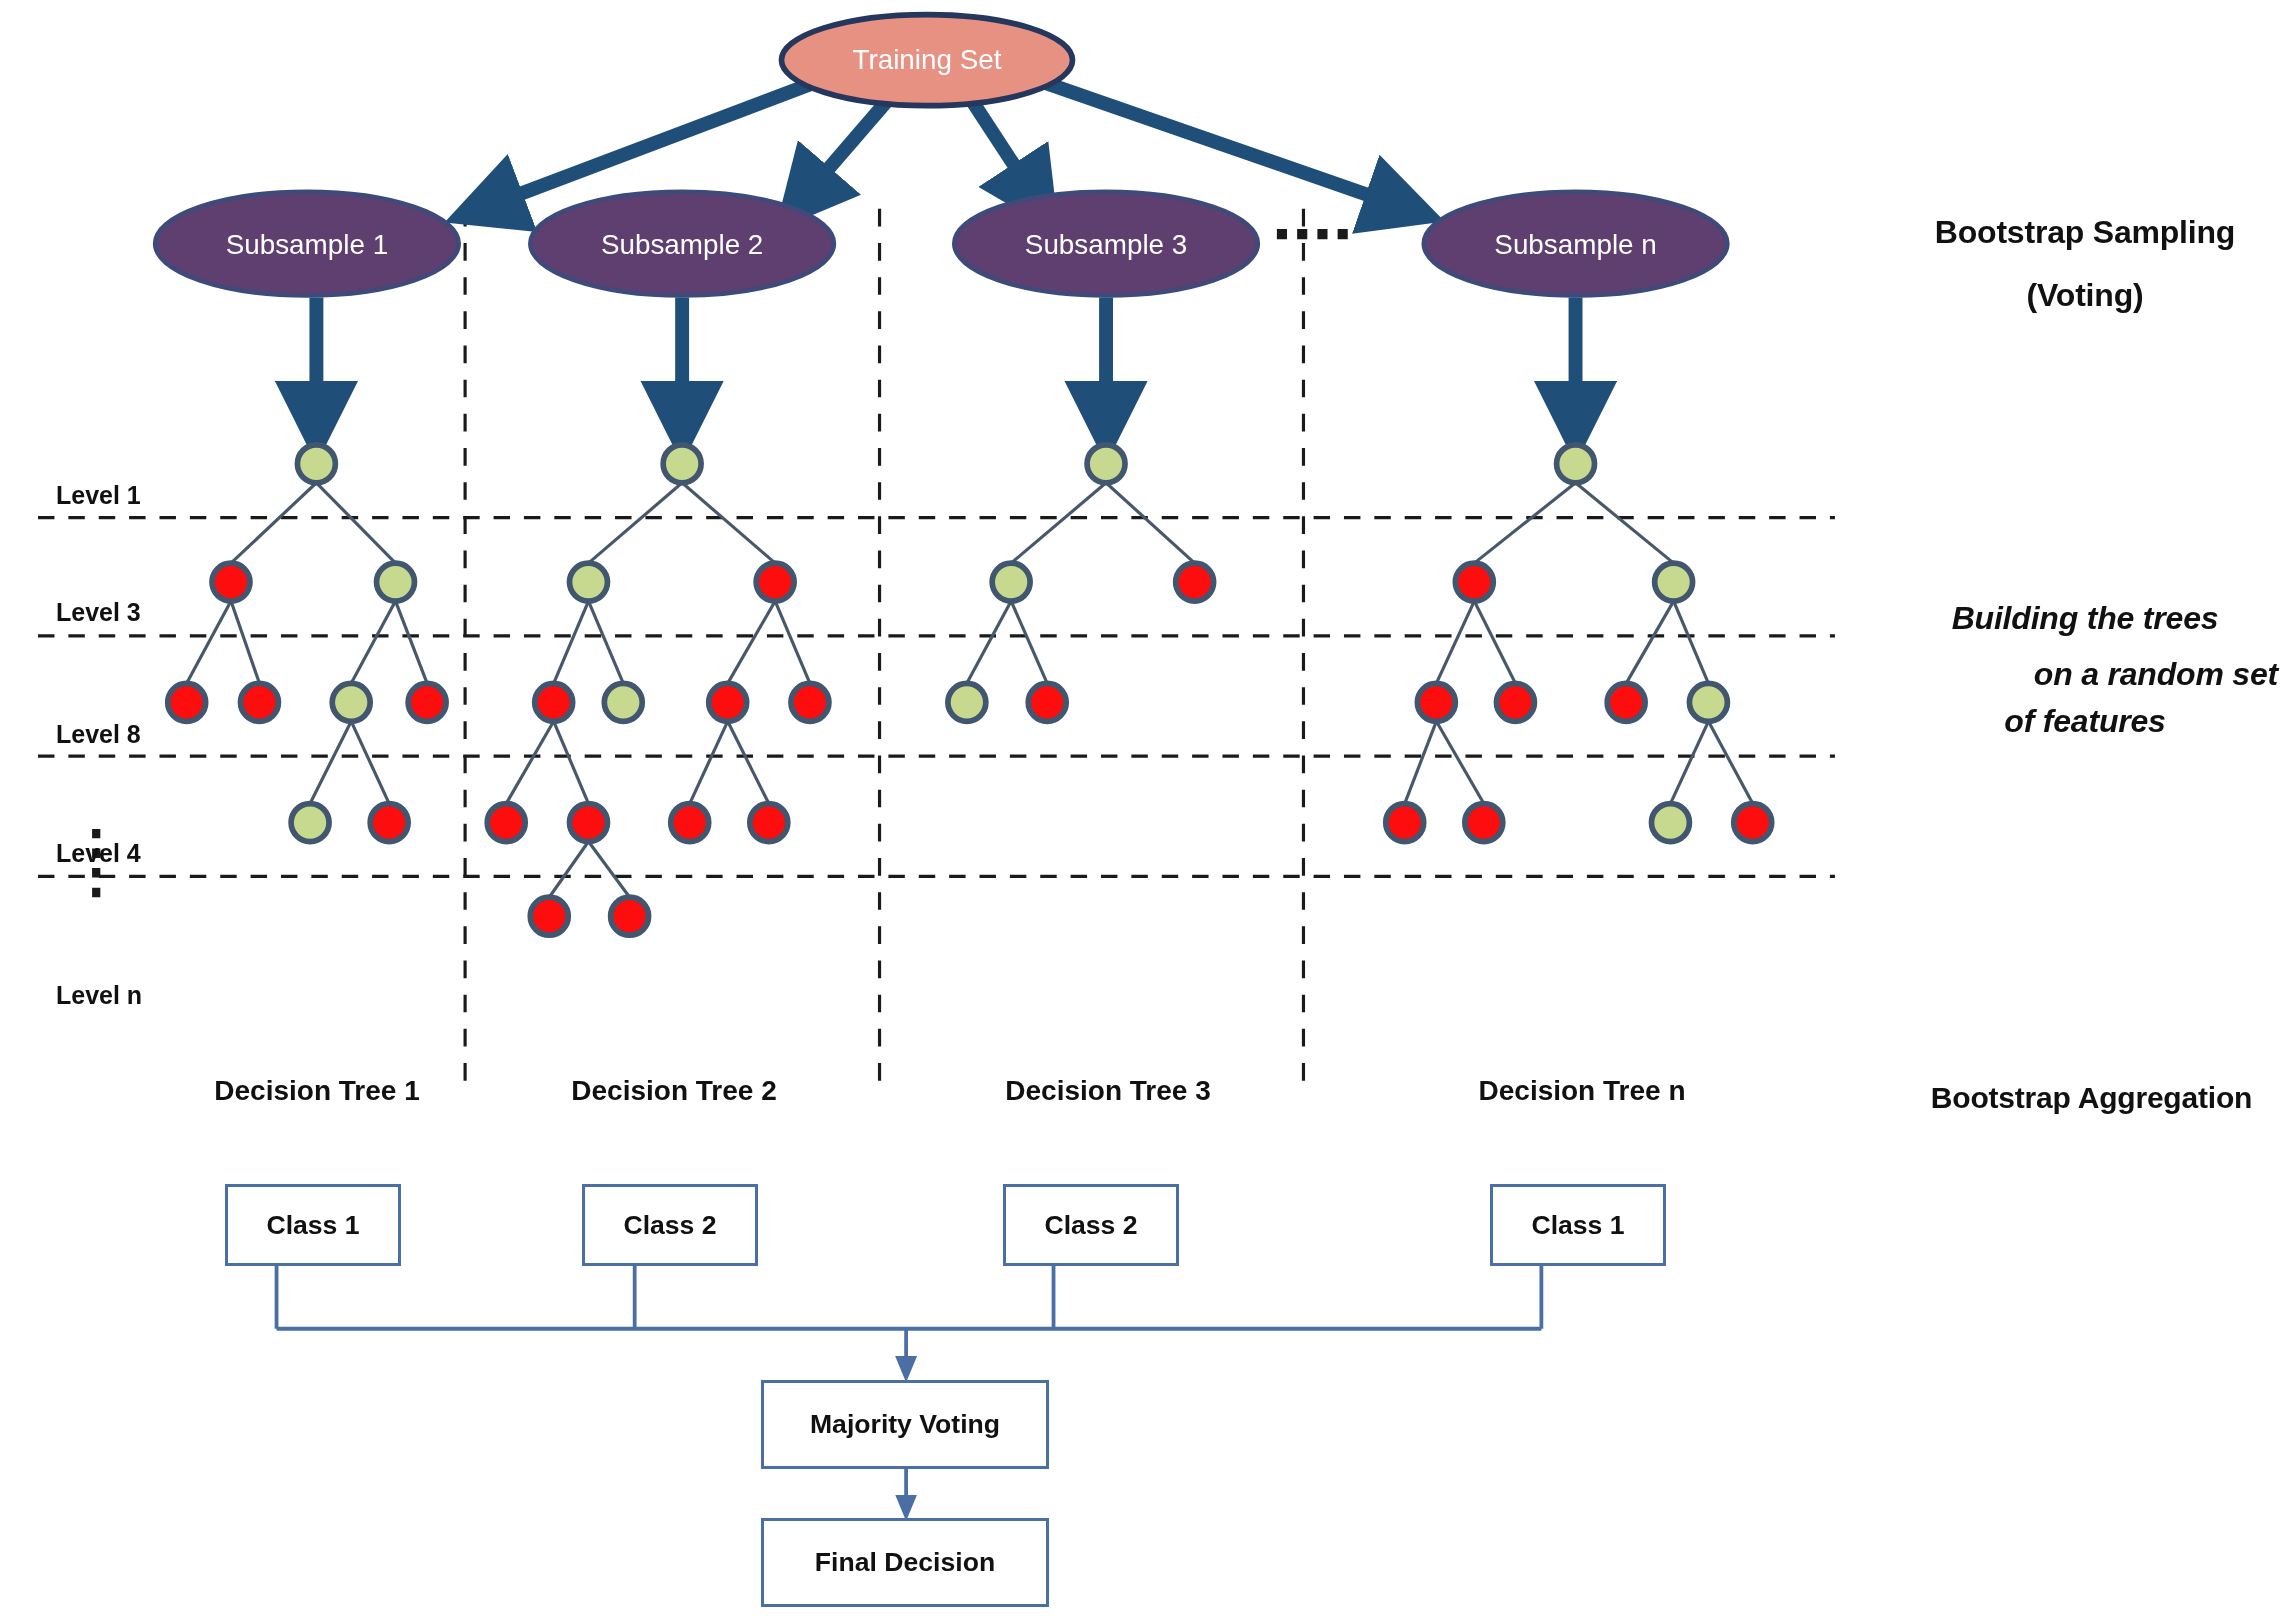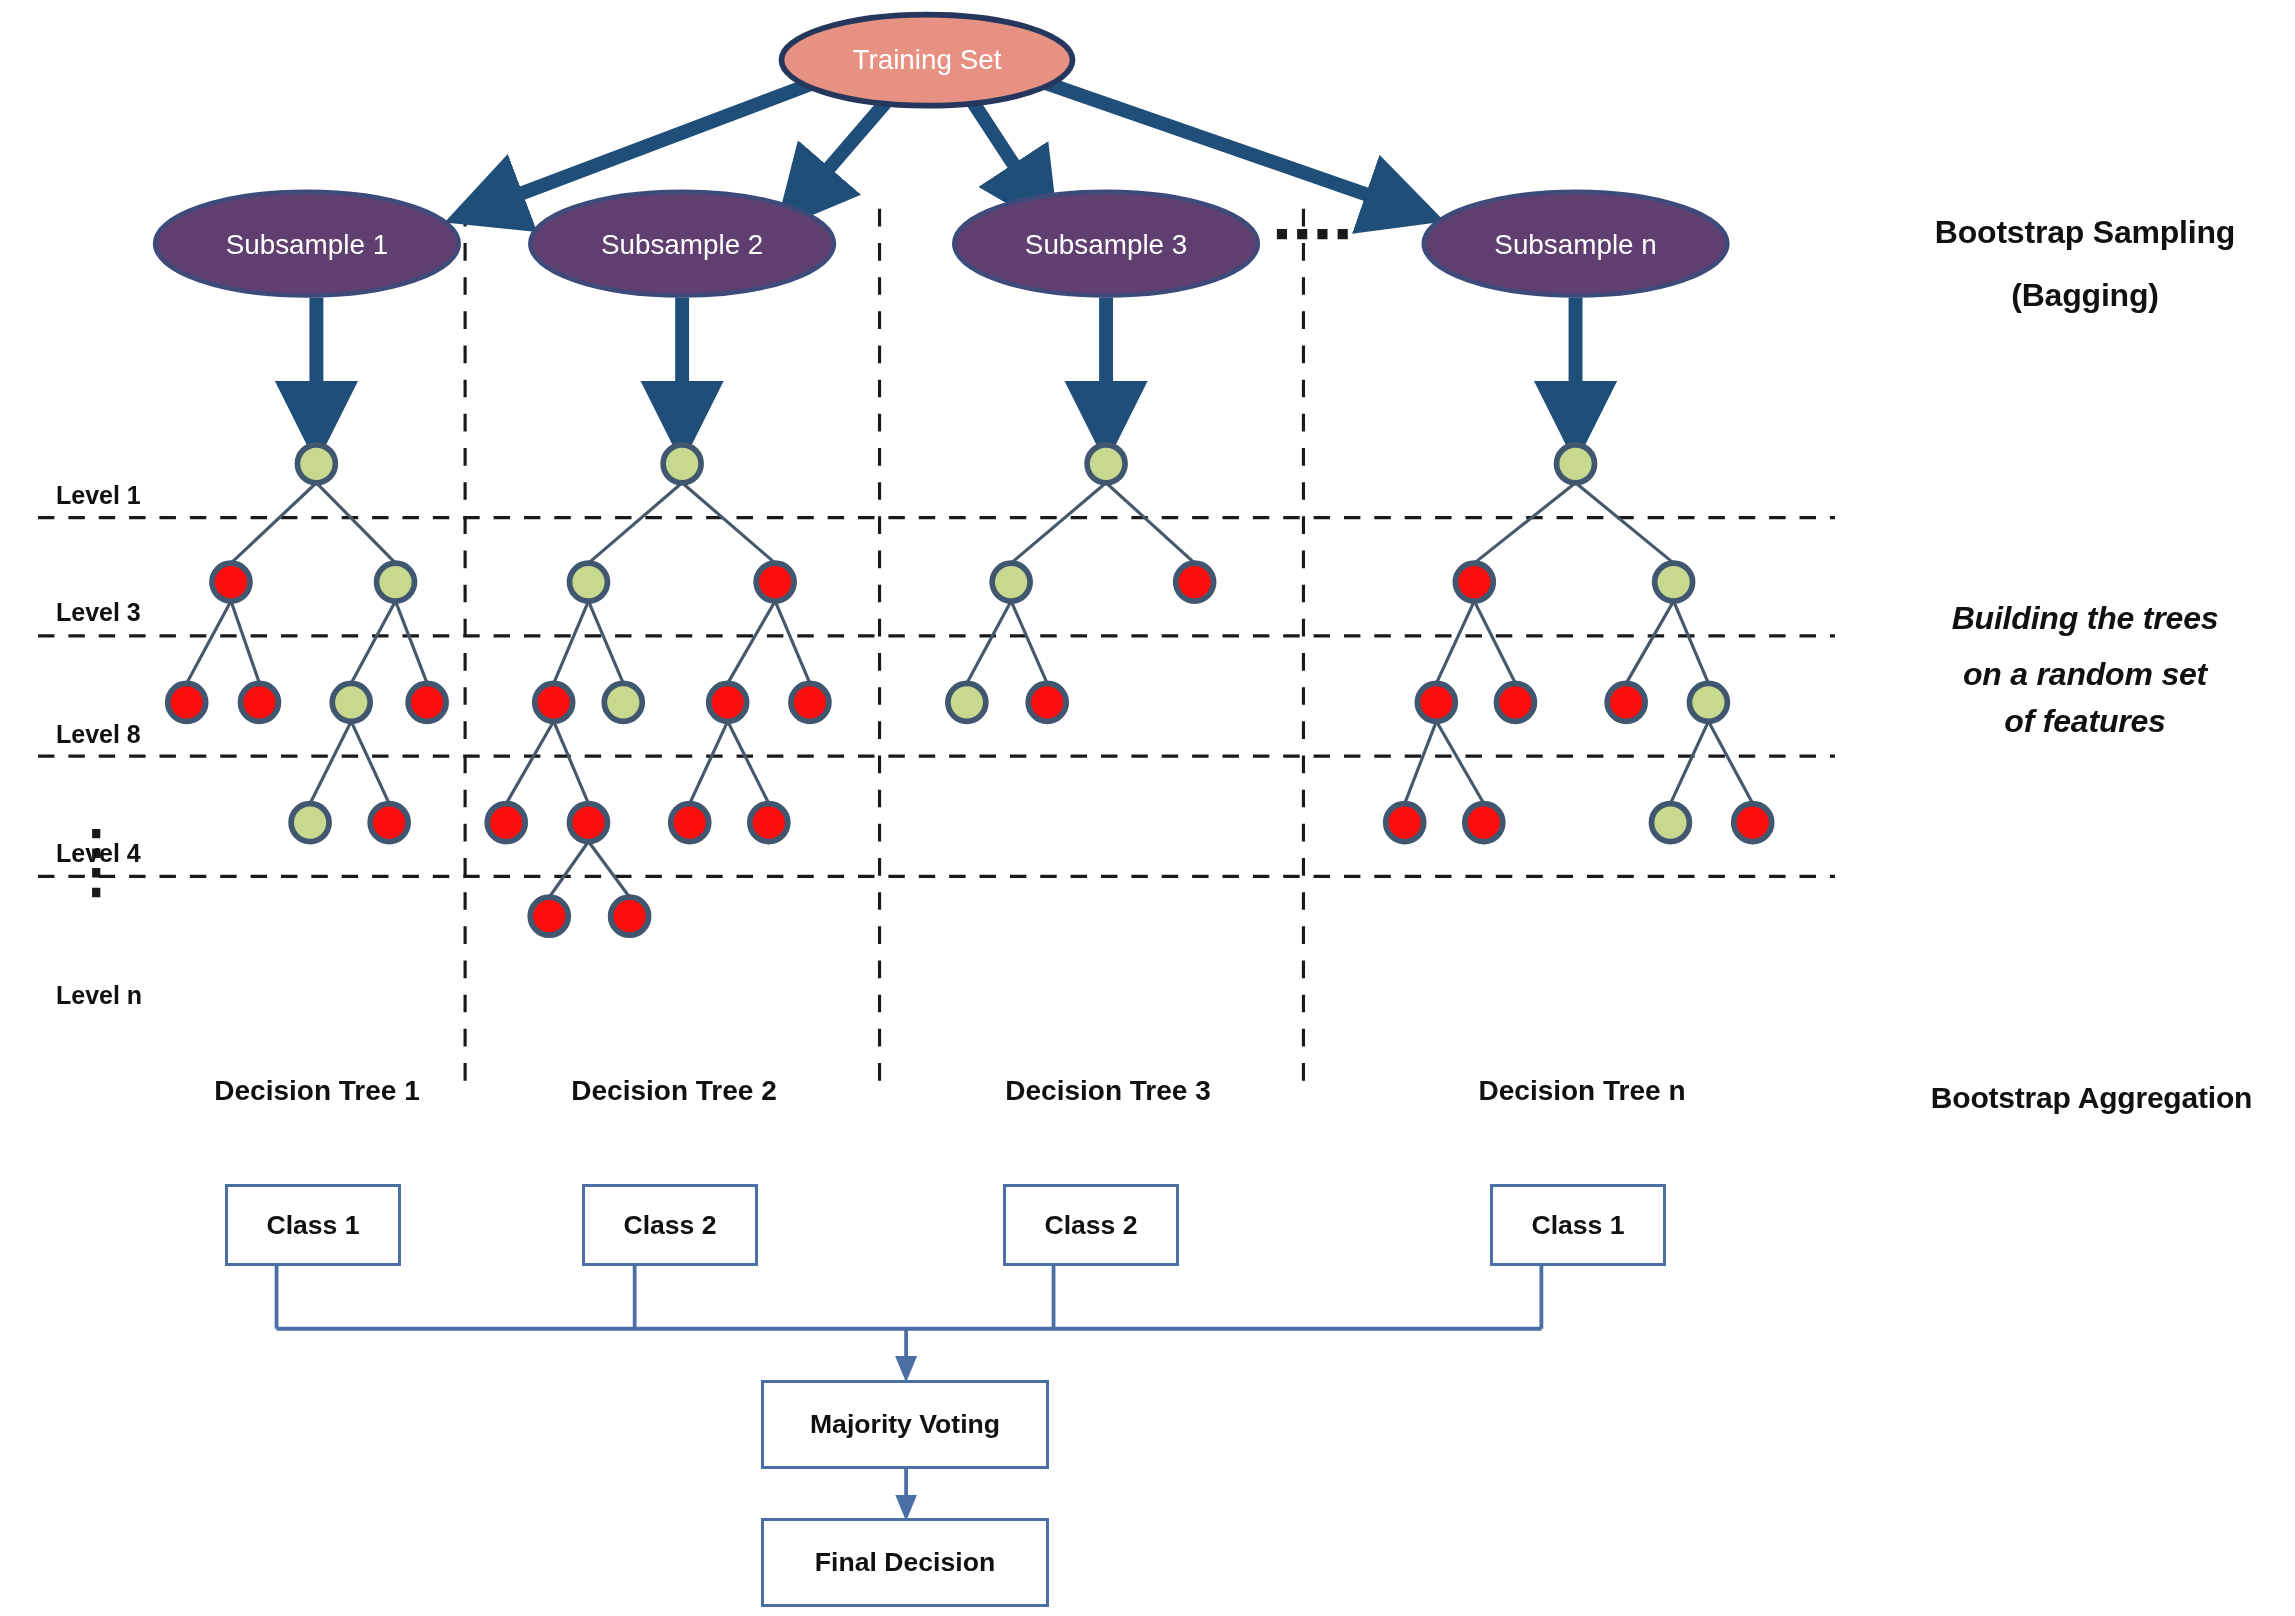--- a/index.html
+++ b/index.html
@@ -231,25 +231,25 @@
 
   <div class="flowbox" style="left:761px;top:1380px;width:288px;height:89px;">
     <div class="box-text">Majority Voting</div>
   </div>
   <div class="flowbox" style="left:761px;top:1518px;width:288px;height:89px;">
     <div class="box-text">Final Decision</div>
   </div>
 
   <div class="side-label" style="left:1892px;top:209px;width:386px;font-size:32px;">
     <div>Bootstrap Sampling</div>
-    <div style="margin-top:16.5px;">(Bagging)</div>
+    <div style="margin-top:16.5px;">(Voting)</div>
   </div>
 
   <div class="side-label" style="left:1892px;top:595px;width:386px;font-size:32px;font-style:italic;">
     <div>Building the trees</div>
-    <div style="margin-top:10px;">on a random set</div>
+    <div style="margin-top:10px;text-align:right;">on a random set</div>
     <div style="">of features</div>
   </div>
 
   <div class="side-label" style="left:1889px;top:1076px;width:405px;font-size:30px;">Bootstrap Aggregation</div>
 
 </div>
 
 
 </body></html>

